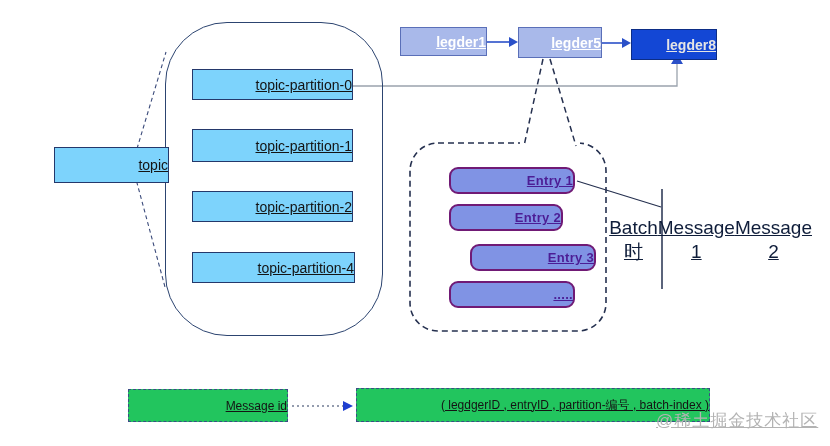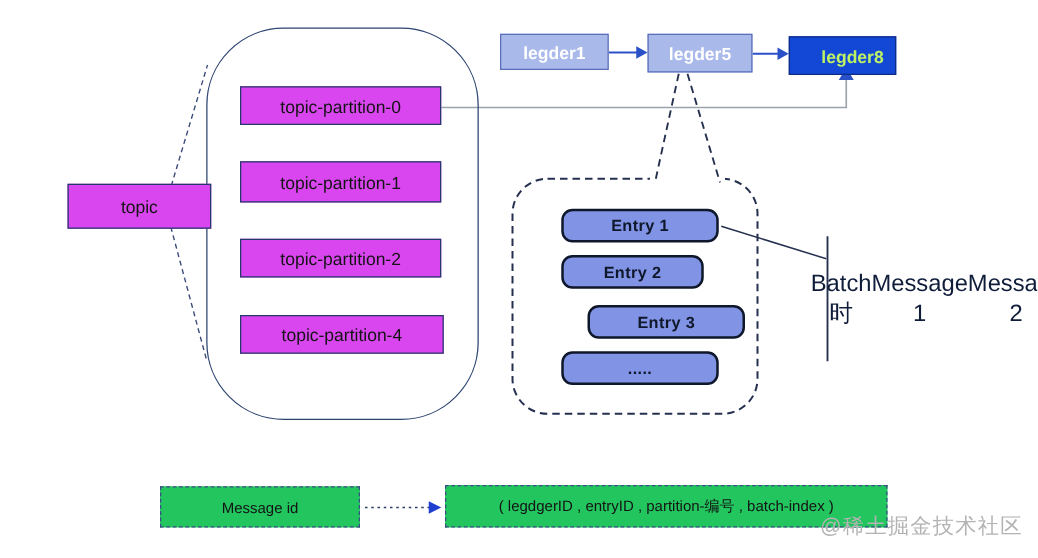--- a/index.html
+++ b/index.html
@@ -1,35 +1,35 @@
 <!DOCTYPE html>
 <html><head>
 <meta charset="utf-8">
 <style>
   html,body{margin:0;padding:0;background:#ffffff;}
   #stage{
     position:relative;width:830px;height:446px;background:#ffffff;overflow:hidden;
     font-family:"Liberation Sans", sans-serif;
   }
   #wires{position:absolute;left:0;top:0;width:830px;height:446px;pointer-events:none;}
-  .abs{position:absolute;display:flex;align-items:center;justify-content:center;box-sizing:border-box;}
+  .abs{position:absolute;display:flex;align-items:center;justify-content:flex-end;box-sizing:border-box;text-decoration:underline;}
   .wbox{
-    background:#d946ef;border:1.4px solid #24386b;color:#141414;font-size:14px;
+    background:#7dd3fc;border:1.4px solid #24386b;color:#141414;font-size:14px;
   }
   .big-round{
     border:1.5px solid #2c4470;border-radius:62px;background:transparent;
   }
   .ledger{
     background:#a9b9ea;border:1.4px solid #5a6fb8;color:#ffffff;font-size:14px;font-weight:600;
   }
   .ledger-dark{
-    background:#1347d5;border:1.6px solid #0c2d86;color:#bef264;font-size:14px;font-weight:600;padding-left:16px;
+    background:#1347d5;border:1.6px solid #0c2d86;color:#e5e5e5;font-size:14px;font-weight:600;padding-left:16px;
   }
   .entry{
-    background:#8093e4;border:2px solid #0f172a;border-radius:9px;color:#0f172a;
+    background:#8093e4;border:2px solid #701a75;border-radius:9px;color:#4c1d95;
     font-size:13px;font-weight:600;letter-spacing:.3px;
   }
   .dashedbox{
     background:#22c55e;border:1.5px dashed #3b4d86;color:#141414;font-size:12px;
   }
   .batch-note{
     flex-direction:row;color:#0f1d3a;font-size:19px;line-height:24px;text-align:center;
   }
   .watermark{
     color:#b3b3b3;font-size:17px;letter-spacing:1px;white-space:nowrap;z-index:6;

